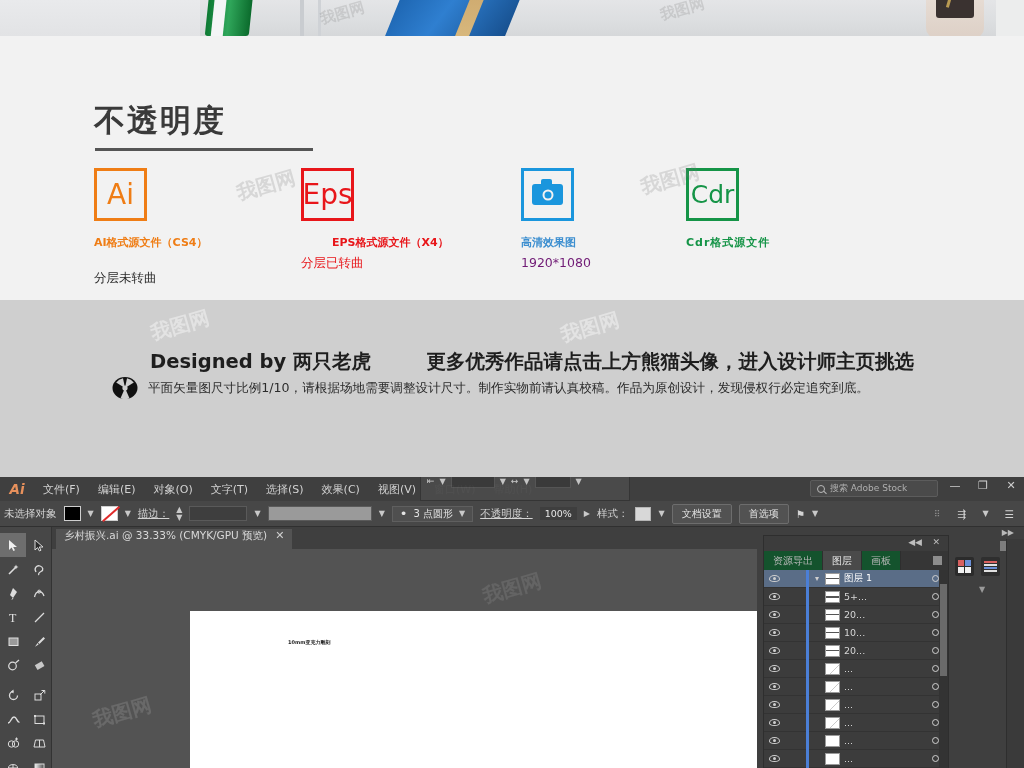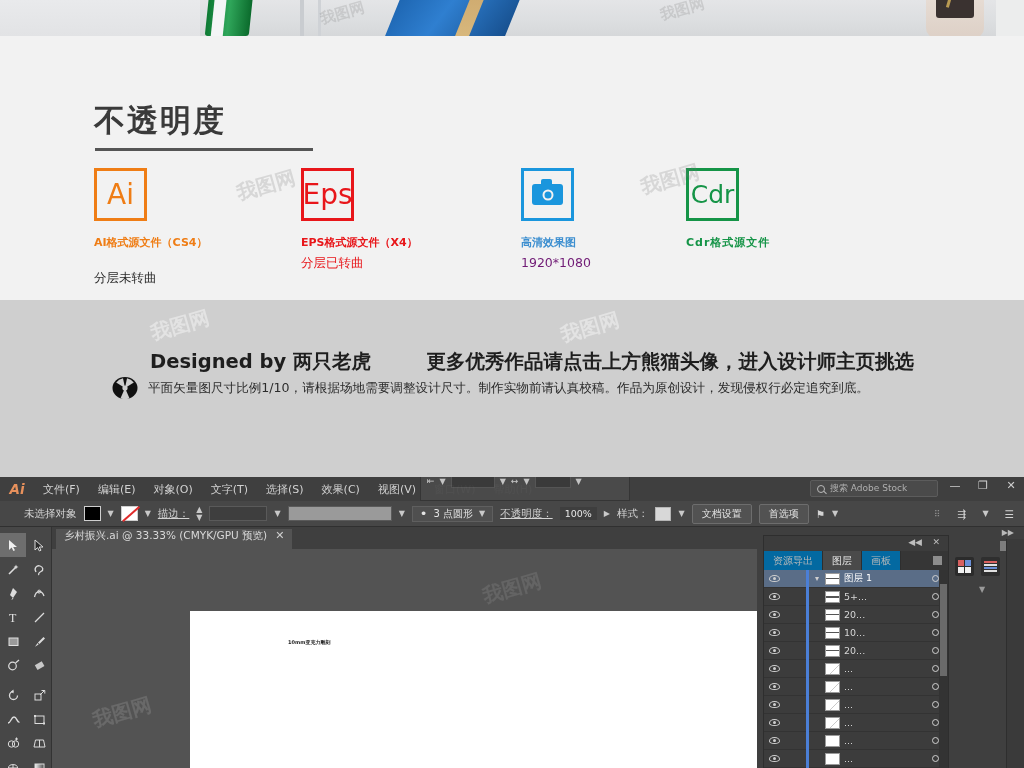--- a/index.html
+++ b/index.html
@@ -168,21 +168,21 @@
     content:"";position:absolute;right:-3px;bottom:-2px;width:4px;height:1.3px;
     background:#b9b9b9;transform:rotate(45deg);
   }
   .stock-search span{ color:#b0b0b0; font-size:9px; white-space:nowrap;}
   .win-btns{ position:absolute; right:6px; top:2px; display:flex; gap:14px; }
   .win-btns div{ color:#cfcfcf; font-size:11px; width:14px; text-align:center; }
 
   .ai-ctrlbar{
     position:absolute; left:0; top:24px; width:1024px; height:26px;
     background:#474747; border-bottom:1px solid #303030;
-    display:flex; align-items:center; padding-left:24px; gap:7px;
+    display:flex; align-items:center; padding-left:4px; gap:7px;
   }
   .ctl-label{ color:#d3d3d3; font-size:10.5px; white-space:nowrap; }
   .ctl-label.u{ text-decoration:underline; }
   .swatch{ width:17px;height:15px;border:1.5px solid #cfcfcf; background:#000;}
   .swatch.none{ background:#fff; position:relative;}
   .swatch.none:after{
     content:""; position:absolute; left:-2px; top:6px; width:22px;height:1.6px;
     background:#e02b2b; transform:rotate(-41deg);
   }
   .caret{ color:#c9c9c9; font-size:8px; }
@@ -268,21 +268,21 @@
   }
   .pw-head{
     height:15px; position:relative; background:#3c3c3c;
   }
   .pw-head .ic{ position:absolute; color:#bdbdbd; font-size:9px; top:1px;}
   .pw-tabs{
     display:flex; height:19px; background:#363636; align-items:stretch;
   }
   .pw-tab{
     padding:0 9px; display:flex;align-items:center; color:#b9b9b9; font-size:10px;
-    background:#0369a1; border-right:1px solid #2e2e2e;
+    background:#14532d; border-right:1px solid #2e2e2e;
   }
   .pw-tab.active{ background:#4a4a4a; color:#e9e9e9; }
   .pw-menu{ margin-left:auto; display:flex;align-items:center;padding-right:6px;}
   .pw-menu i{ width:9px;height:9px;background:#8d8d8d; display:block;}
   .layers-list{ position:relative; }
   .layer-row{
     display:flex; align-items:center; height:18px;
     border-bottom:1px solid #333; color:#d5d5d5; font-size:9.5px;
     background:#3c3c3c;
   }
@@ -367,21 +367,21 @@
           <span class="fmt-glyph" style="color:#ef7d15;">Ai</span>
         </div>
         <div class="fmt-title" style="color:#ef7d15;">AI格式源文件（CS4）</div>
         <div class="fmt-sub" style="color:#2b2b2b;margin-top:20px;">分层未转曲</div>
       </div>
 
       <div class="fmt" style="left:207px;">
         <div class="fmt-box" style="border-color:#e8161a;">
           <span class="fmt-glyph" style="color:#e8161a;">Eps</span>
         </div>
-        <div class="fmt-title" style="color:#e8161a;">EPS格式源文件（X4）</div>
+        <div class="fmt-title" style="color:#e8161a;margin-left:31px;">EPS格式源文件（X4）</div>
         <div class="fmt-sub" style="color:#e8161a;">分层已转曲</div>
       </div>
 
       <div class="fmt" style="left:427px;">
         <div class="cam-box">
           <div class="cam">
             <div class="cam-lens"></div>
           </div>
         </div>
         <div class="fmt-title" style="color:#3d8fd0;">高清效果图</div>

